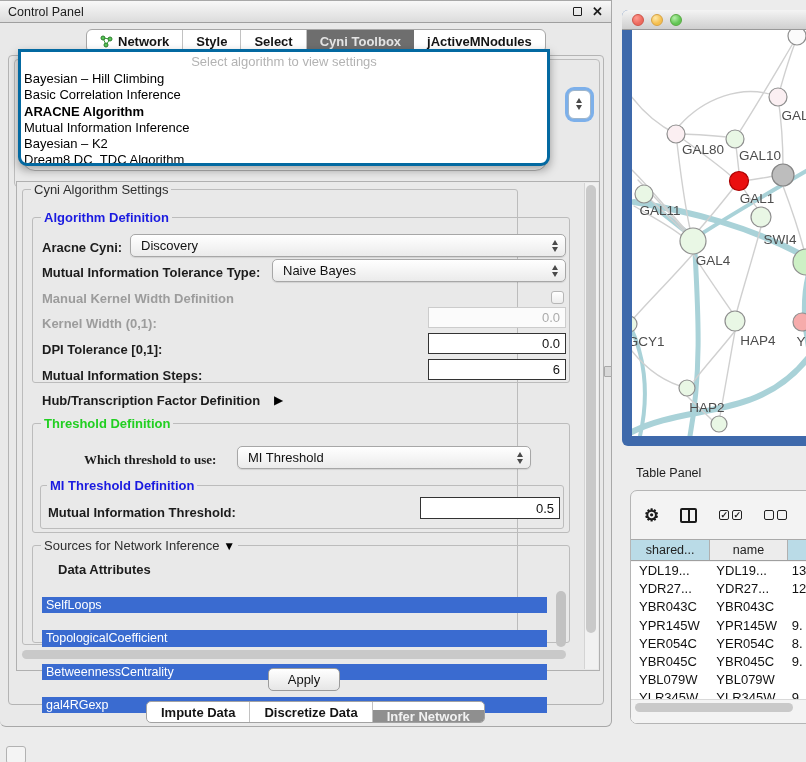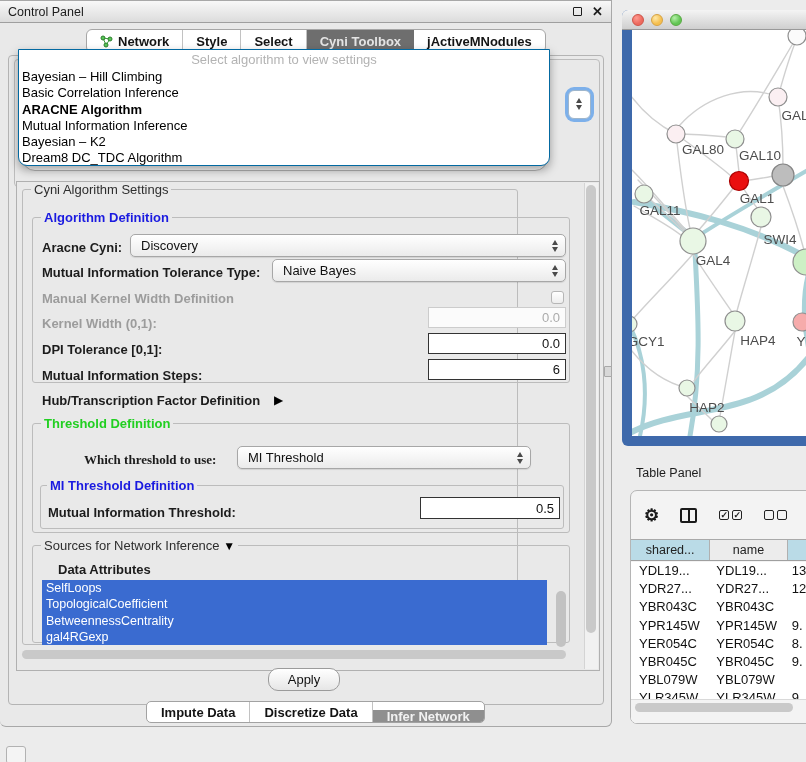--- a/index.html
+++ b/index.html
@@ -21,21 +21,21 @@
   .tabbar { position:absolute; left:86px; top:28px; height:24px; display:flex;
     background:#fff; border:1px solid #a6a6a6; border-radius:6px; overflow:hidden; }
   .tabbar .tab { display:flex; align-items:center; padding:0 13px; font-size:13px; font-weight:bold;
     color:#141414; border-right:1px solid #c2c2c2; white-space:nowrap; }
   .tabbar .tab:last-child { border-right:none; }
   .tabbar .tab.sel { background:#6e6e6e; color:#e5e5e5; border-right:none; }
   .tabbar .tab svg { margin-right:5px; }
 
   
   .dd-pop { position:absolute; left:18px; top:48px; width:532px; height:117px; background:#fff;
-    border:1px solid #0369a1; border-radius:0 0 9px 9px; box-shadow:0 4px 10px rgba(0,0,0,.35);
+    border:3px solid #0369a1; border-radius:0 0 9px 9px; box-shadow:0 4px 10px rgba(0,0,0,.35);
     z-index:50; padding-top:2px; overflow:hidden; }
   .dd-prompt { text-align:center; color:#b3b3b3; font-size:13px; height:17px; }
   .dd-item { font-size:13px; color:#000; height:16.3px; line-height:16.3px; padding-left:3px; white-space:nowrap; }
   .dd-item.bold { font-weight:bold; }
 
   
   .inner-panel { position:absolute; left:8px; top:54px; width:596px; height:650px;
     border:1px solid #b4b4b4; border-radius:4px; background:#e9e9e9; }
   .behind-group { position:absolute; left:14px; top:58px; width:586px; height:128px;
     border:1px solid #bcbcbc; border-radius:4px; }
@@ -75,26 +75,26 @@
   .field { position:absolute; height:21px; background:#fff; border:1.5px solid #333;
     font-size:13px; color:#111; display:flex; align-items:center; justify-content:flex-end; padding-right:5px; }
   .field.dis { border:1px solid #cccccc; color:#ababab; background:#fbfbfb; }
 
   .checkbox { position:absolute; width:13px; height:13px; border:1px solid #b6b6b6; border-radius:3px;
     background:linear-gradient(#ffffff,#ededed); }
 
   .arrow-glyph { font-size:12px; color:#000; }
 
   .attr-row { height:16.3px; line-height:16.3px; background:#3a6bd0; color:#fff;
-    font-size:12.5px; padding-left:4px; white-space:nowrap; }
+    font-size:12.5px; padding-left:4px; white-space:nowrap;margin-top:17px; }
   .attr-scroll { position:absolute; left:556px; top:590px; width:10px; height:56px;
     background:#c2c2c2; border-radius:5px; }
 
   .apply-btn { position:absolute; left:268px; top:667px; width:72px; height:23px;
-    background:linear-gradient(#ffffff,#e6e6e6); border:1px solid #9b9b9b; border-radius:10px;
+    background:linear-gradient(#ffffff,#e6e6e6); border:1px solid #9b9b9b; border-radius:5px;
     font-size:13px; color:#111; display:flex; align-items:center; justify-content:center; }
 
   .bottom-tabbar { position:absolute; left:146px; top:700px; height:22px; display:flex;
     background:#fff; border:1px solid #a2a2a2; border-radius:5px; overflow:hidden; }
   .bottom-tabbar .tab { display:flex; align-items:center; padding:0 14px; font-size:13px; font-weight:bold;
     color:#141414; border-right:1px solid #c2c2c2; white-space:nowrap; }
   .bottom-tabbar .tab:last-child { border-right:none;margin-top:8px; }
   .bottom-tabbar .tab.sel { background:#8f8f8f; color:#f2f2f2; border-right:none; }
 
   .corner-icon { position:absolute; left:6px; top:746px; width:20px; height:18px;

